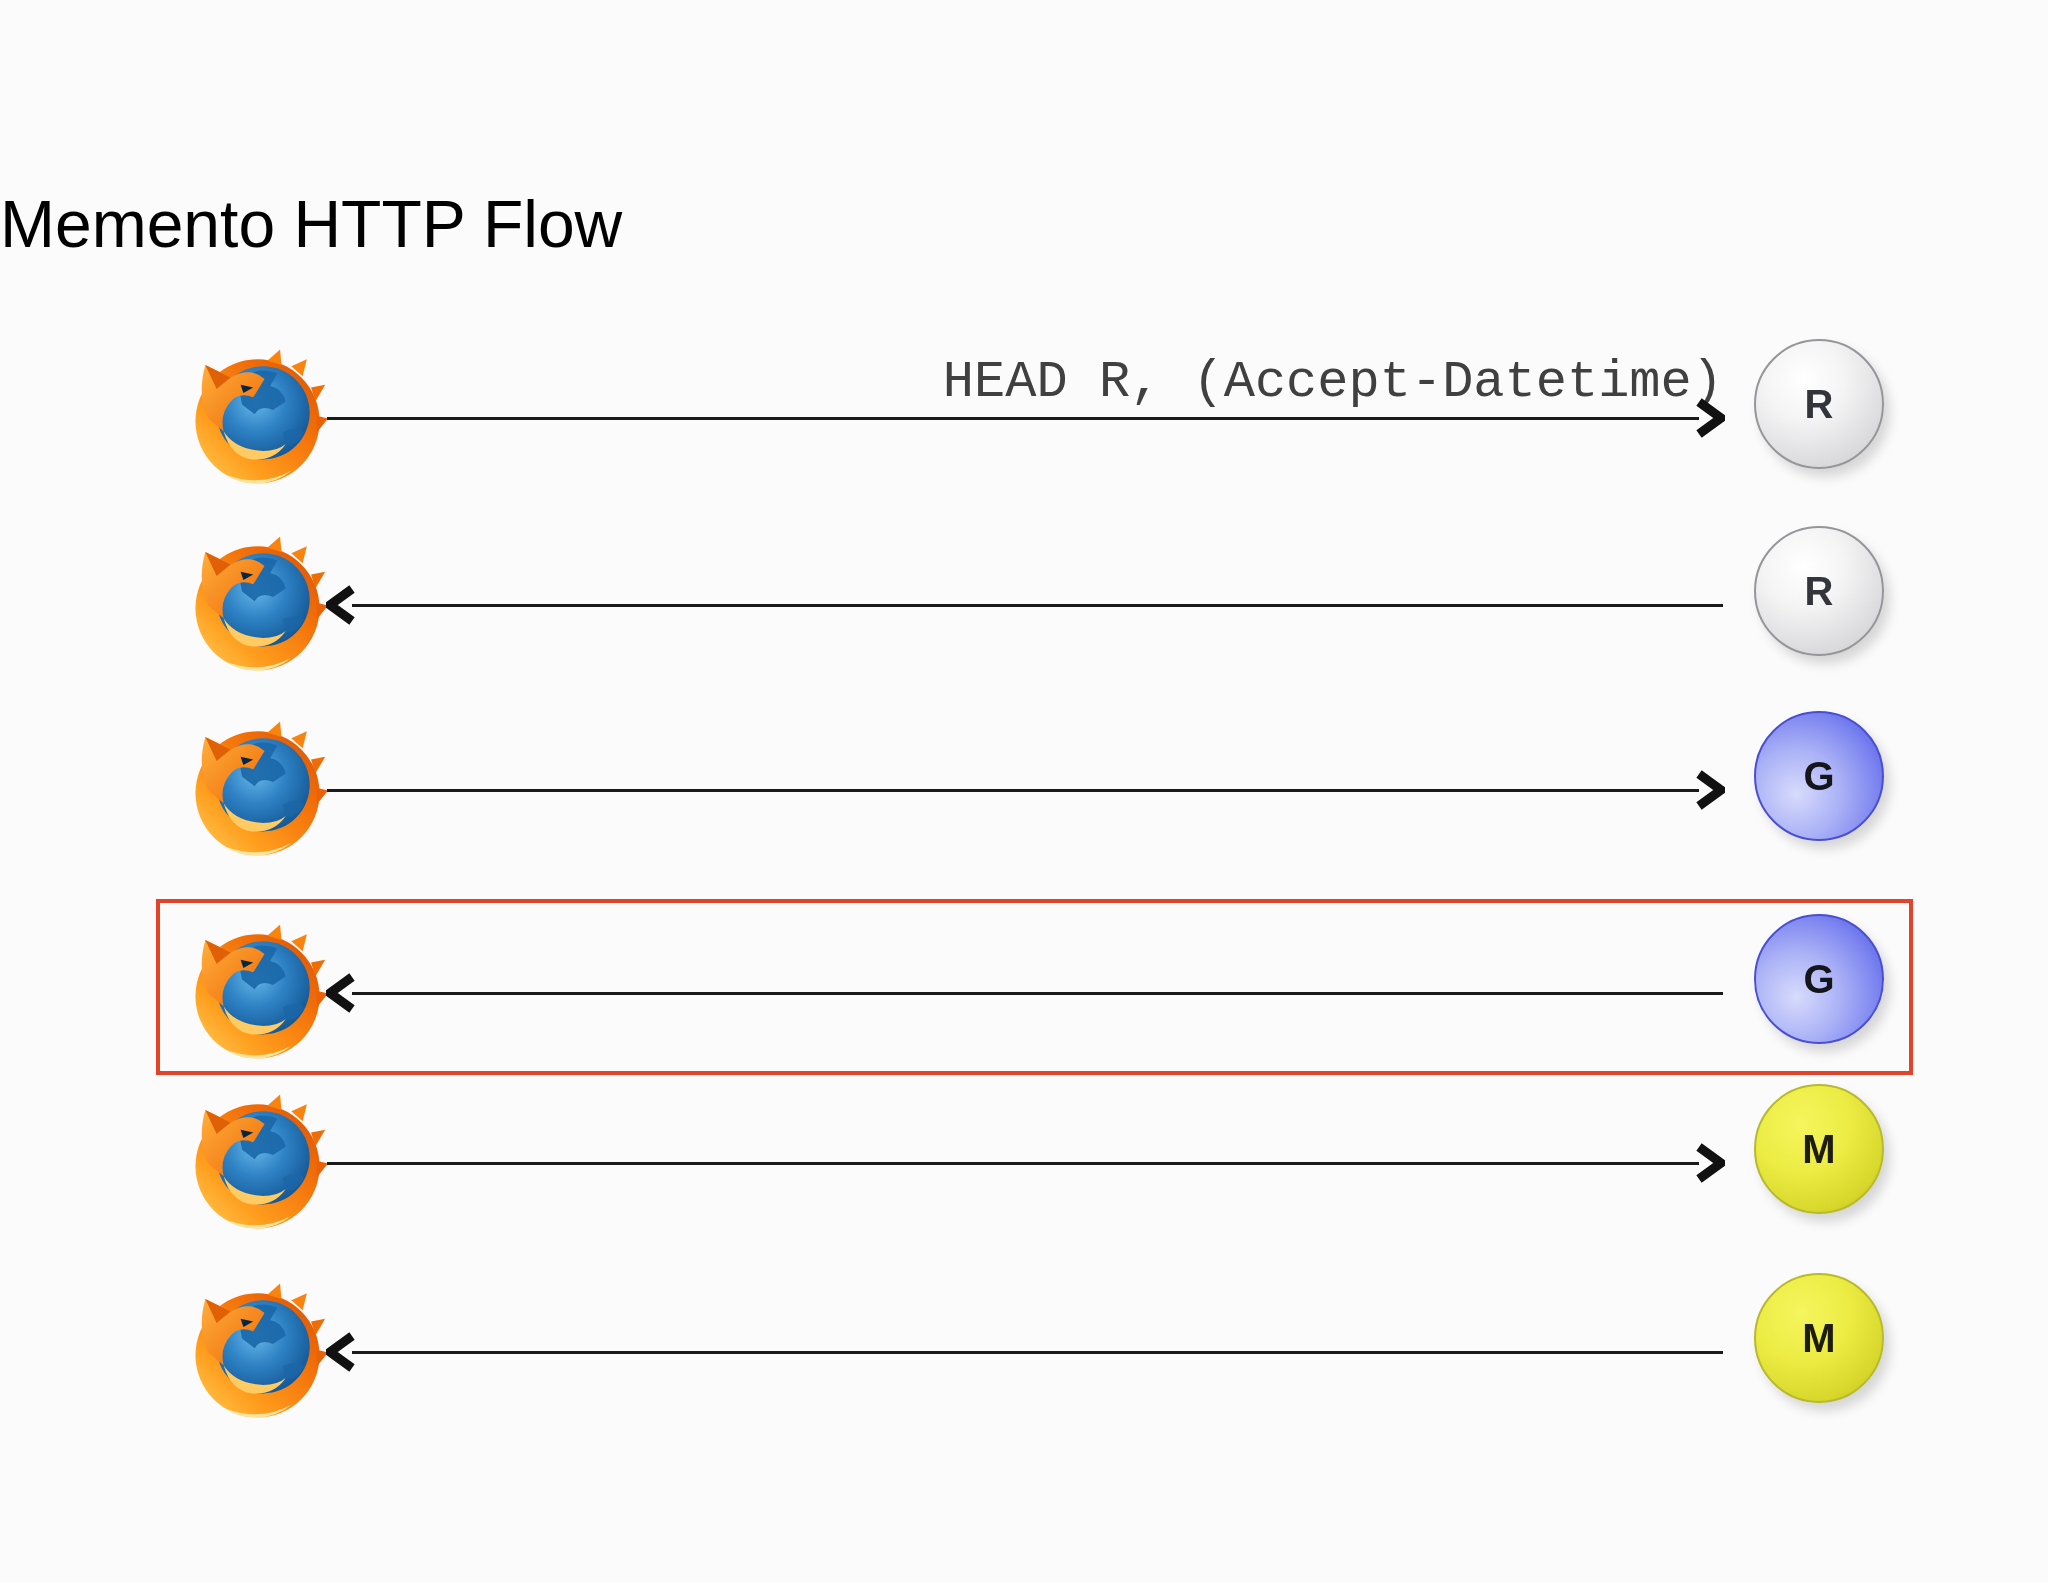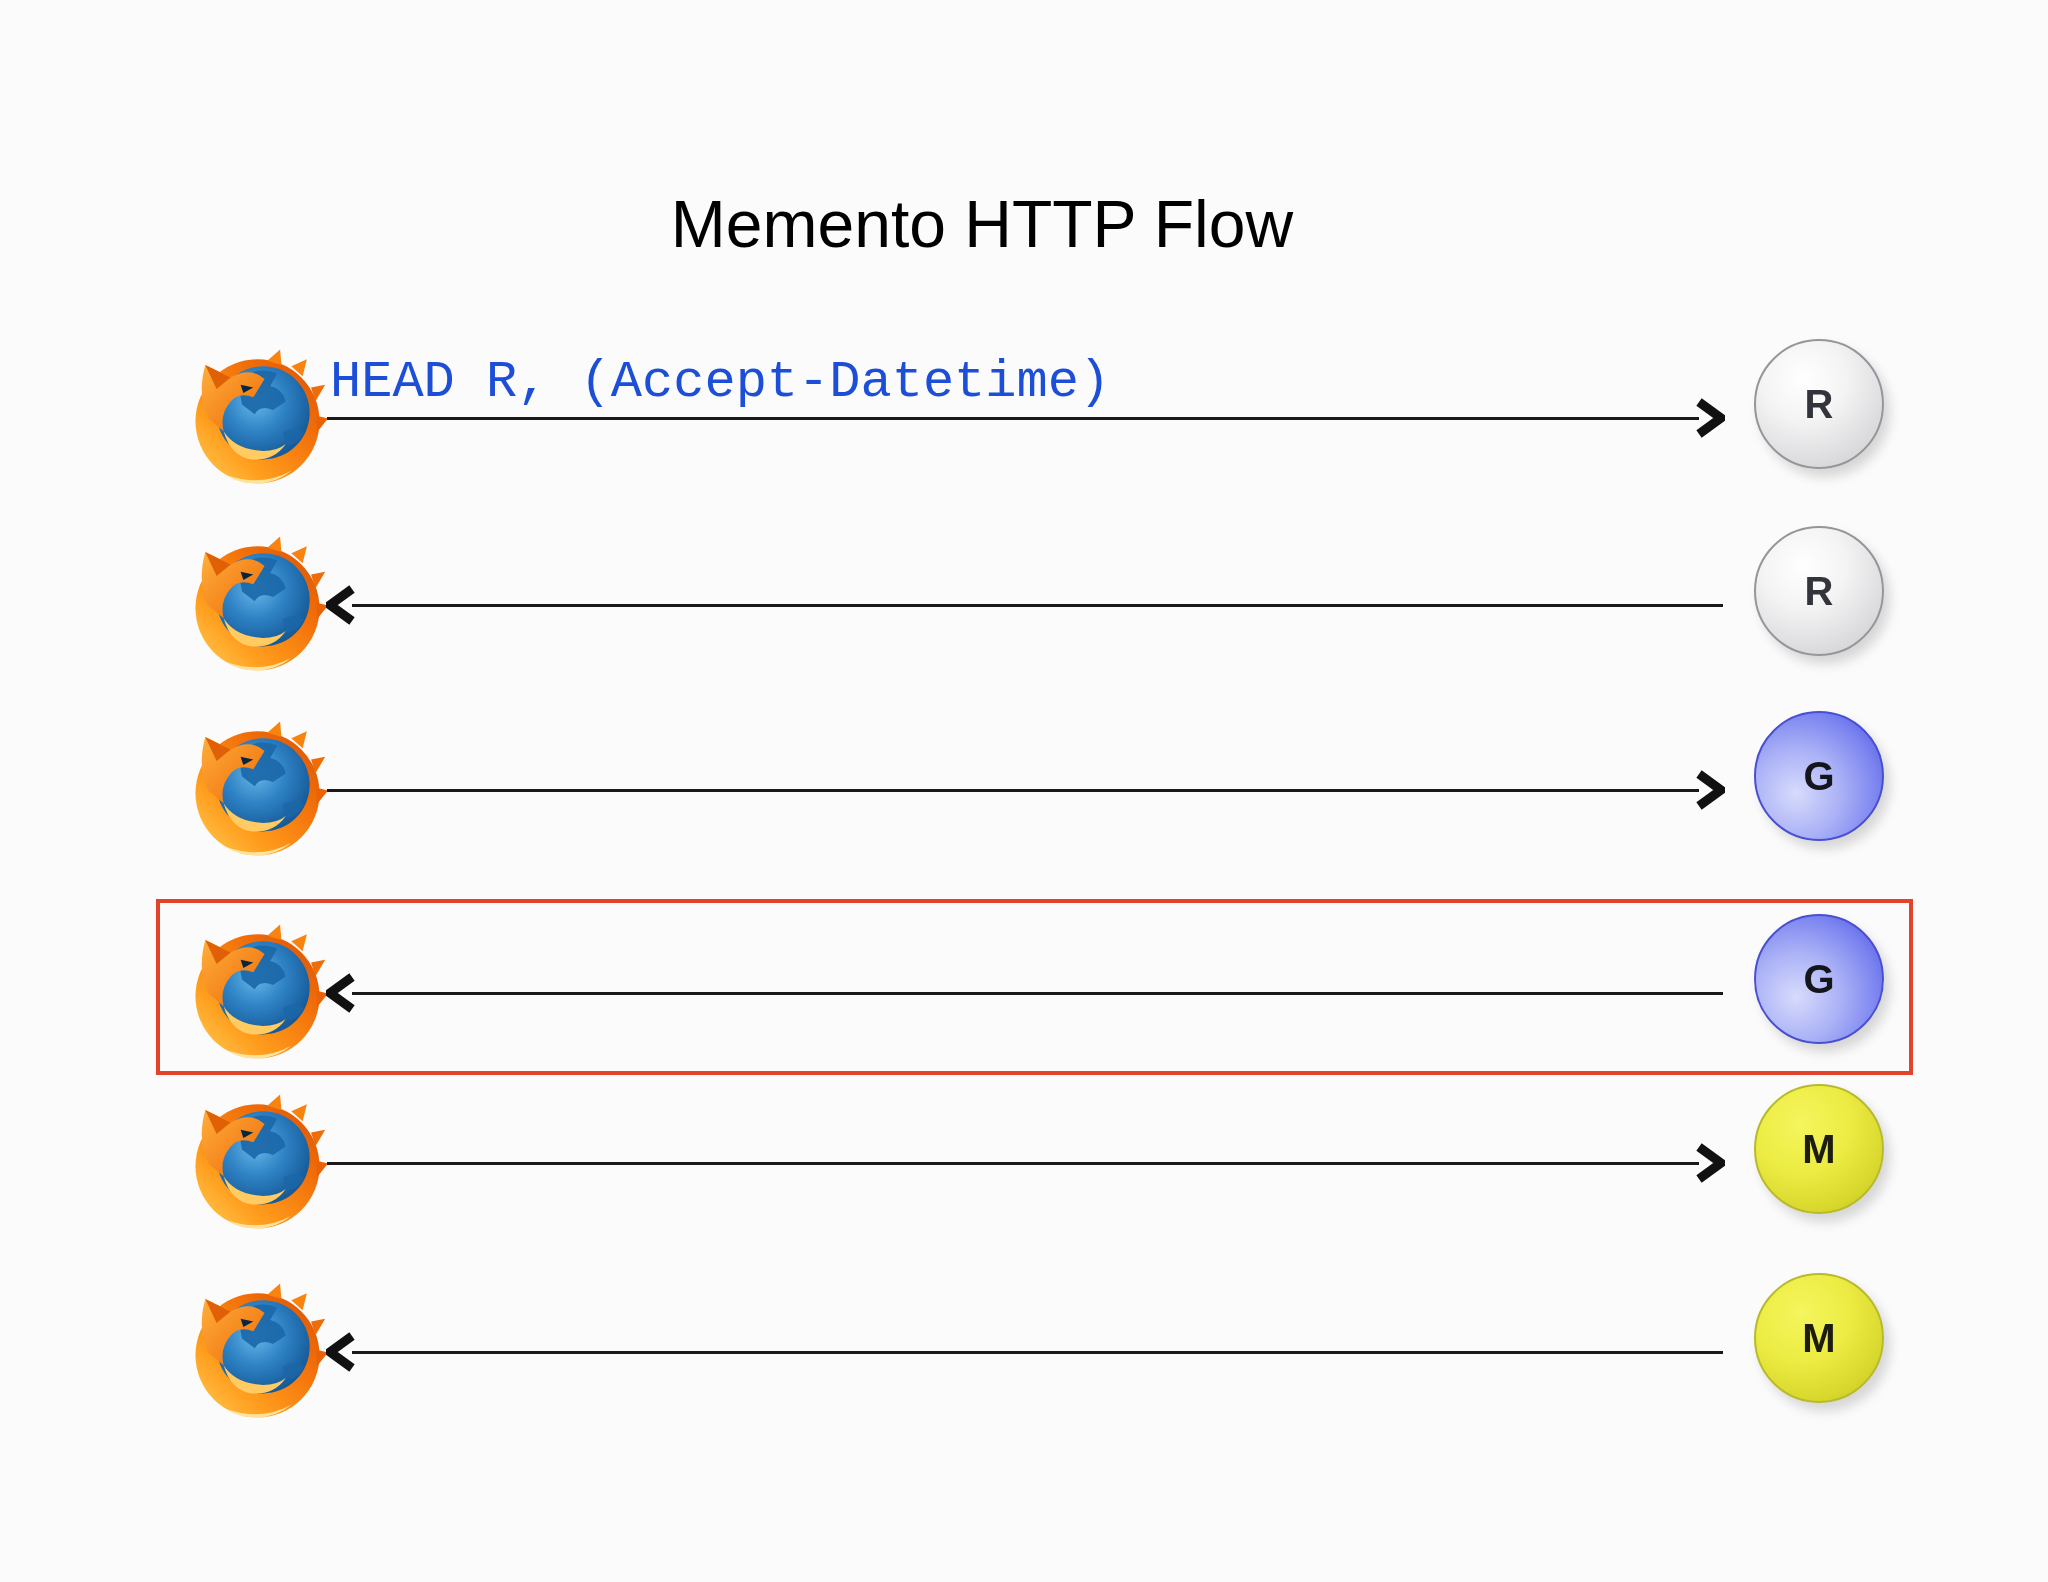--- a/index.html
+++ b/index.html
@@ -6,37 +6,36 @@
   #canvas{
     position:relative;
     width:2048px;height:1582px;
     background:#fbfbfb;
     overflow:hidden;
     font-family:"Liberation Sans", sans-serif;
   }
   
   #title{
     position:absolute;left:0;top:188px;width:1964px;
-    text-align:center;
     font:400 66px/72px "Liberation Sans", sans-serif;
     color:#000;
   }
   
   .row{position:absolute;inset:0;pointer-events:none;}
   .ff{
     position:absolute;left:187px;top:calc(var(--y) - 70px);
     width:141px;height:141px;
   }
   .ff svg{width:100%;height:100%;display:block;}
   .msg{
     position:absolute;left:330px;width:1393px;
     top:calc(var(--y) - 64px);height:58px;
-    text-align:left;
+    text-align:right;
     font:400 52px/58px "Liberation Mono","DejaVu Sans Mono",monospace;
-    color:#1d4ed8;
+    color:#404040;
     white-space:pre;
   }
   .line{
     position:absolute;height:3px;background:#1a1a1a;
     top:calc(var(--y) - 1px);
   }
   .row.right .line{left:327px;width:1372px;}
   .row.left  .line{left:352px;width:1371px;}
   .head{
     position:absolute;width:30px;height:44px;

